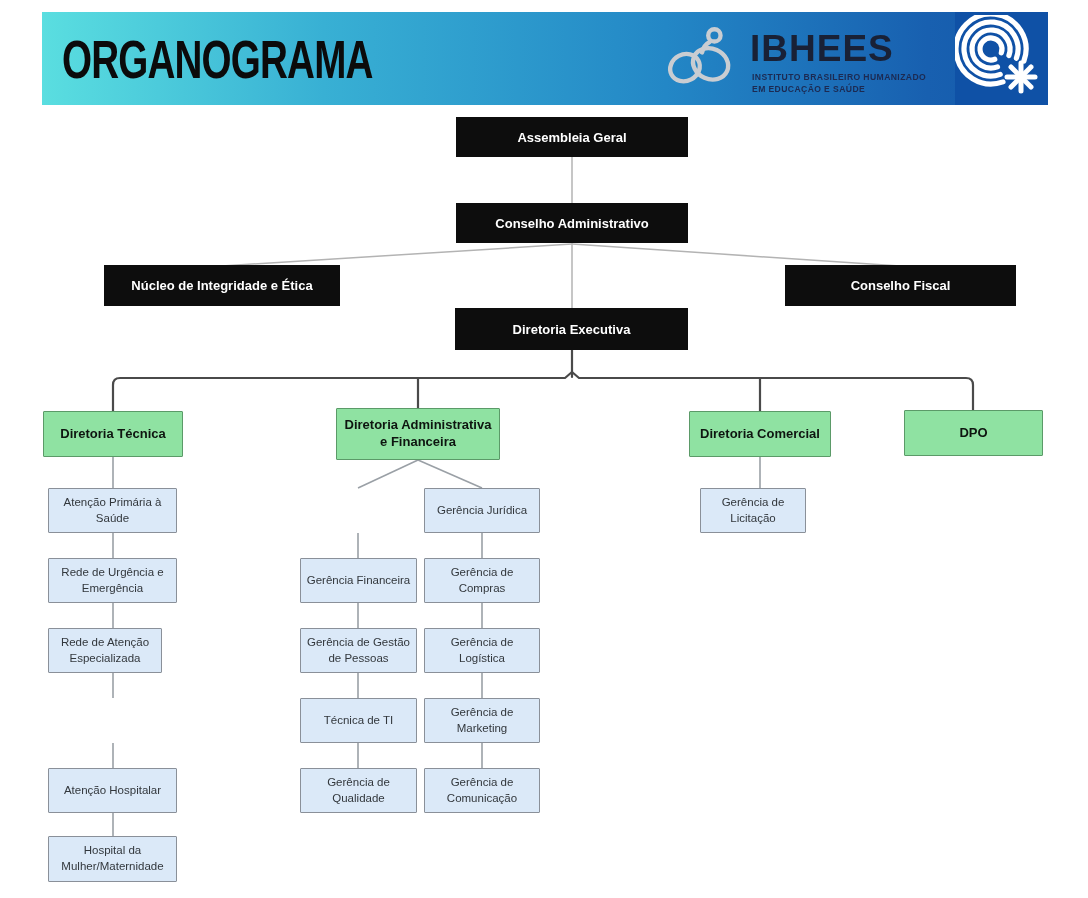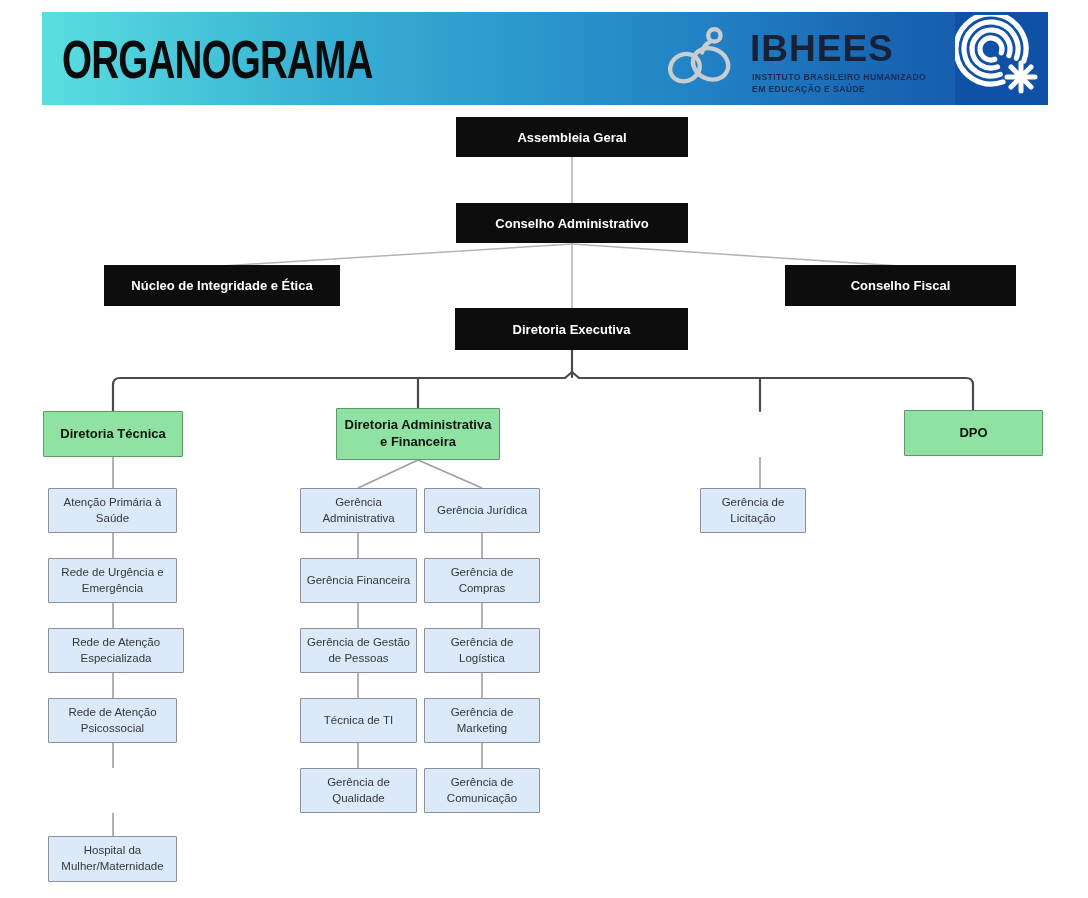--- a/index.html
+++ b/index.html
@@ -141,29 +141,29 @@
   </svg>
 
   <div class="node node-black" style="left:456px;top:117px;width:232px;height:40px">Assembleia Geral</div>
   <div class="node node-black" style="left:456px;top:203px;width:232px;height:40px">Conselho Administrativo</div>
   <div class="node node-black" style="left:104px;top:265px;width:236px;height:41px">Núcleo de Integridade e Ética</div>
   <div class="node node-black" style="left:785px;top:265px;width:231px;height:41px">Conselho Fiscal</div>
   <div class="node node-black" style="left:455px;top:308px;width:233px;height:42px">Diretoria Executiva</div>
 
   <div class="node node-green" style="left:43px;top:411px;width:140px;height:46px">Diretoria Técnica</div>
   <div class="node node-green" style="left:336px;top:408px;width:164px;height:52px">Diretoria Administrativa e Financeira</div>
+  <div class="node node-green" style="left:689px;top:411px;width:142px;height:46px">Diretoria Comercial</div>
   <div class="node node-green" style="left:904px;top:410px;width:139px;height:46px">DPO</div>
 
   <div class="node node-blue" style="left:48px;top:488px;width:129px;height:45px">Atenção Primária à Saúde</div>
   <div class="node node-blue" style="left:48px;top:558px;width:129px;height:45px">Rede de Urgência e Emergência</div>
-  <div class="node node-blue" style="left:48px;top:628px;width:136px;height:45px">Rede de Atenção Especializada</div>
-  <div class="node node-blue" style="left:48px;top:698px;width:129px;height:45px">Rede de Atenção Psicossocial</div>
+  <div class="node node-blue" style="left:48px;top:628px;width:114px;height:45px">Rede de Atenção Especializada</div>
+  <div class="node node-blue" style="left:48px;top:768px;width:129px;height:45px">Atenção Hospitalar</div>
   <div class="node node-blue" style="left:48px;top:836px;width:129px;height:46px">Hospital da Mulher/Maternidade</div>
 
-  <div class="node node-blue" style="left:300px;top:488px;width:117px;height:45px">Gerência Administrativa</div>
   <div class="node node-blue" style="left:300px;top:558px;width:117px;height:45px">Gerência Financeira</div>
   <div class="node node-blue" style="left:300px;top:628px;width:117px;height:45px">Gerência de Gestão de Pessoas</div>
   <div class="node node-blue" style="left:300px;top:698px;width:117px;height:45px">Técnica de TI</div>
   <div class="node node-blue" style="left:300px;top:768px;width:117px;height:45px">Gerência de Qualidade</div>
 
   <div class="node node-blue" style="left:424px;top:488px;width:116px;height:45px">Gerência Jurídica</div>
   <div class="node node-blue" style="left:424px;top:558px;width:116px;height:45px">Gerência de Compras</div>
   <div class="node node-blue" style="left:424px;top:628px;width:116px;height:45px">Gerência de Logística</div>
   <div class="node node-blue" style="left:424px;top:768px;width:116px;height:45px">Gerência de Comunicação</div>
   <div class="node node-blue" style="left:424px;top:698px;width:116px;height:45px">Gerência de Marketing</div>

